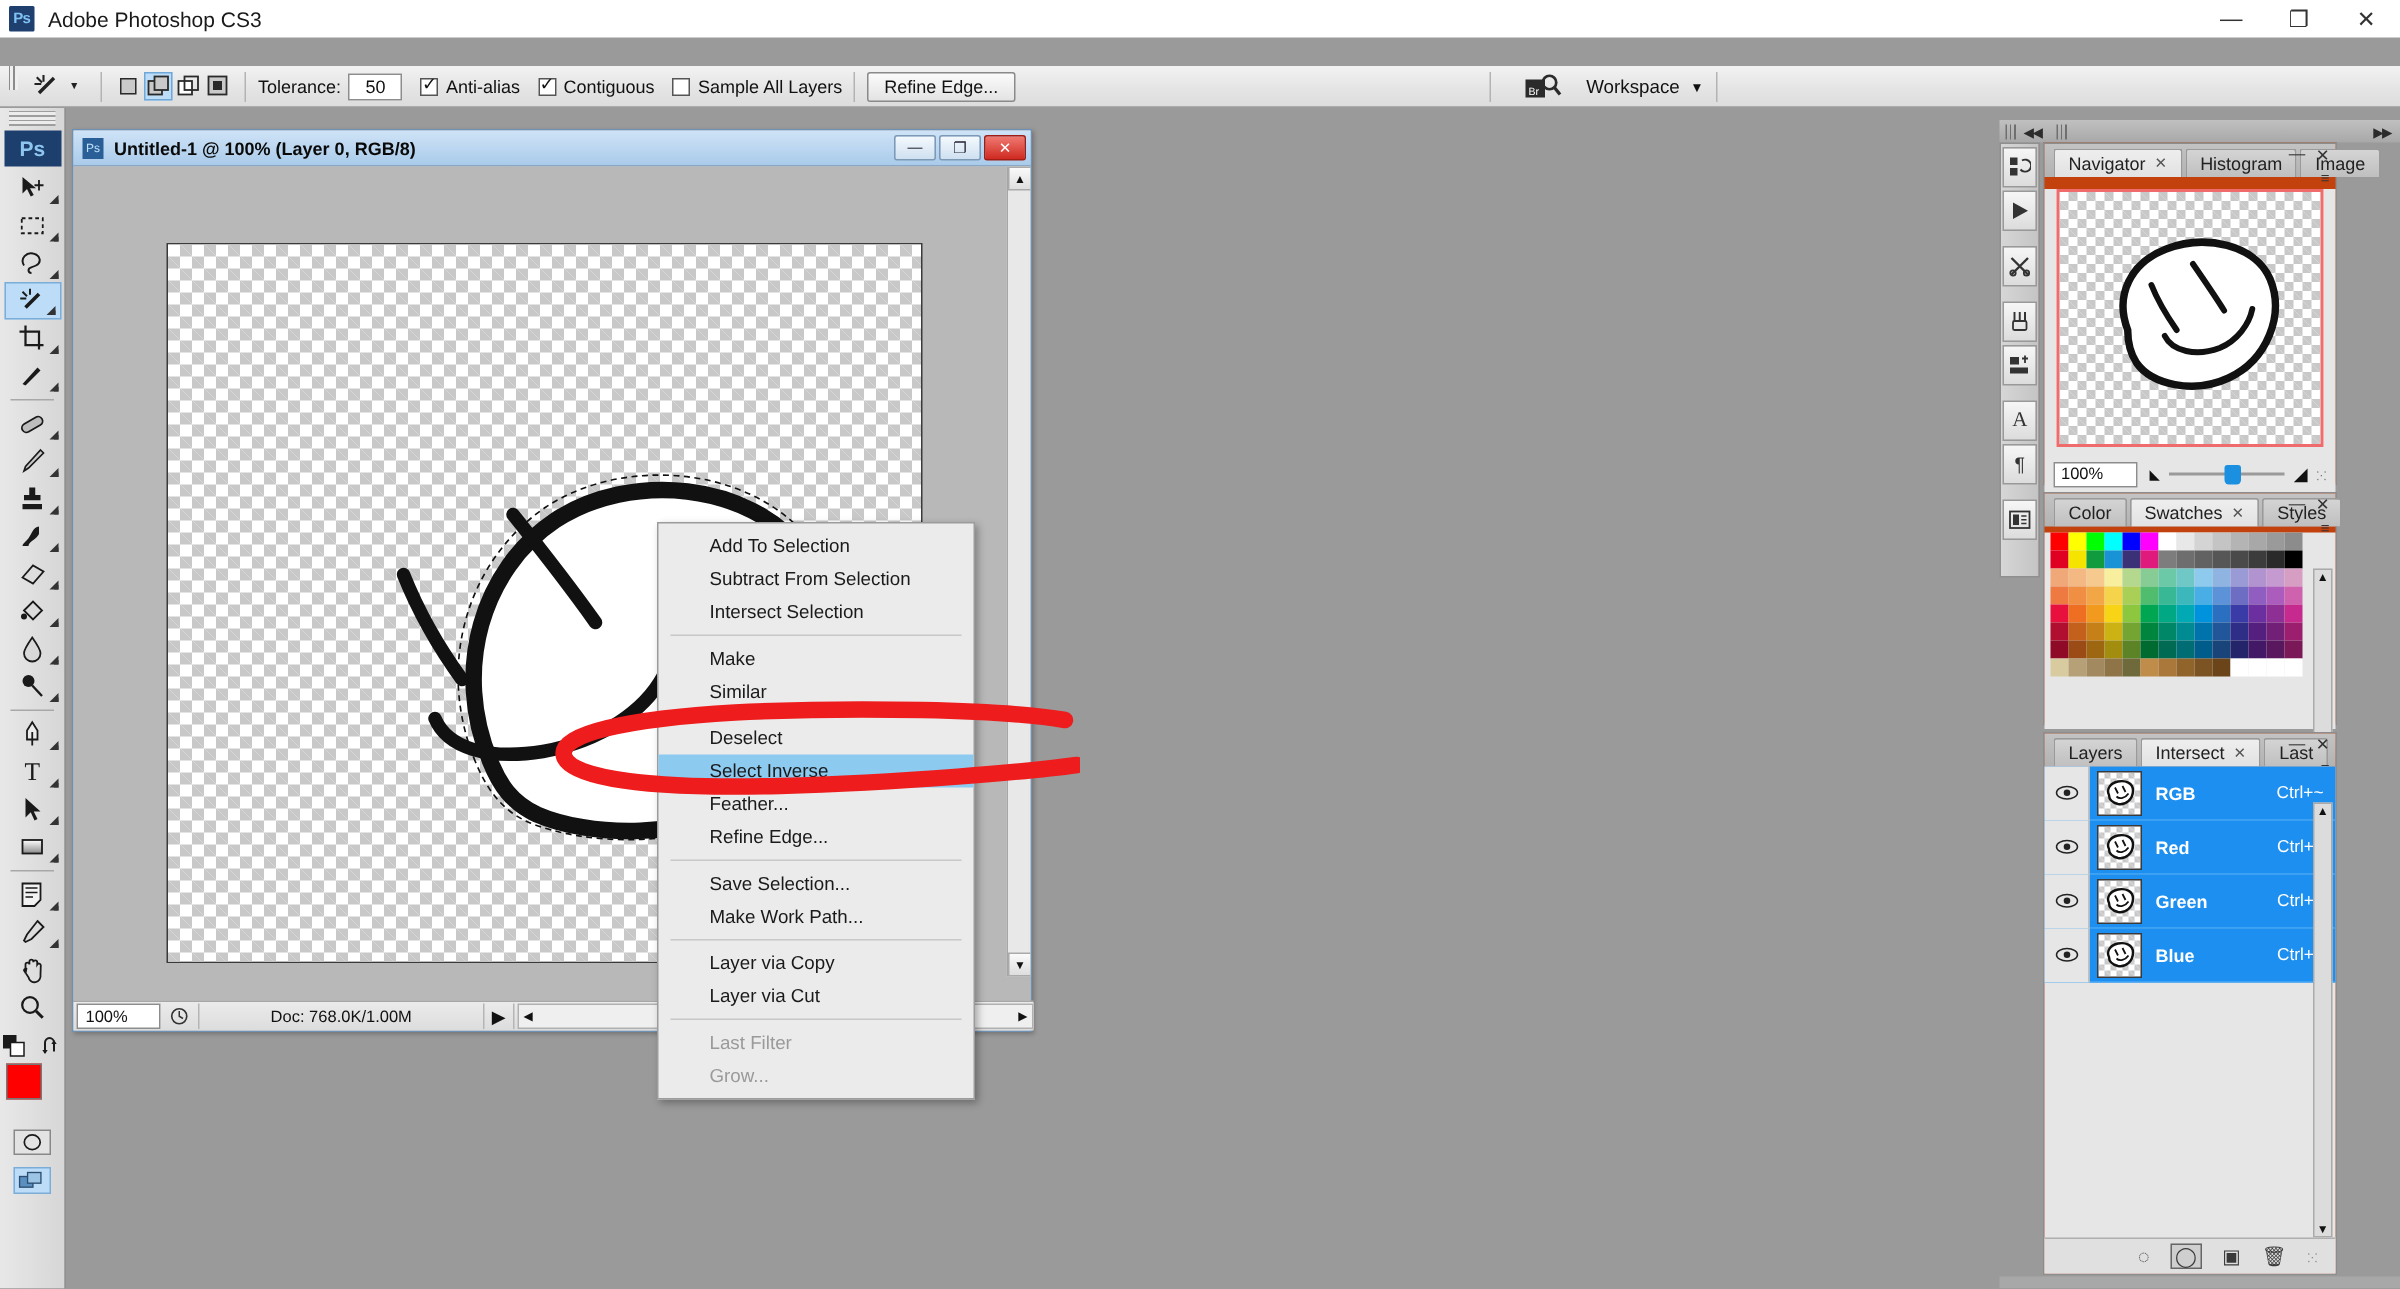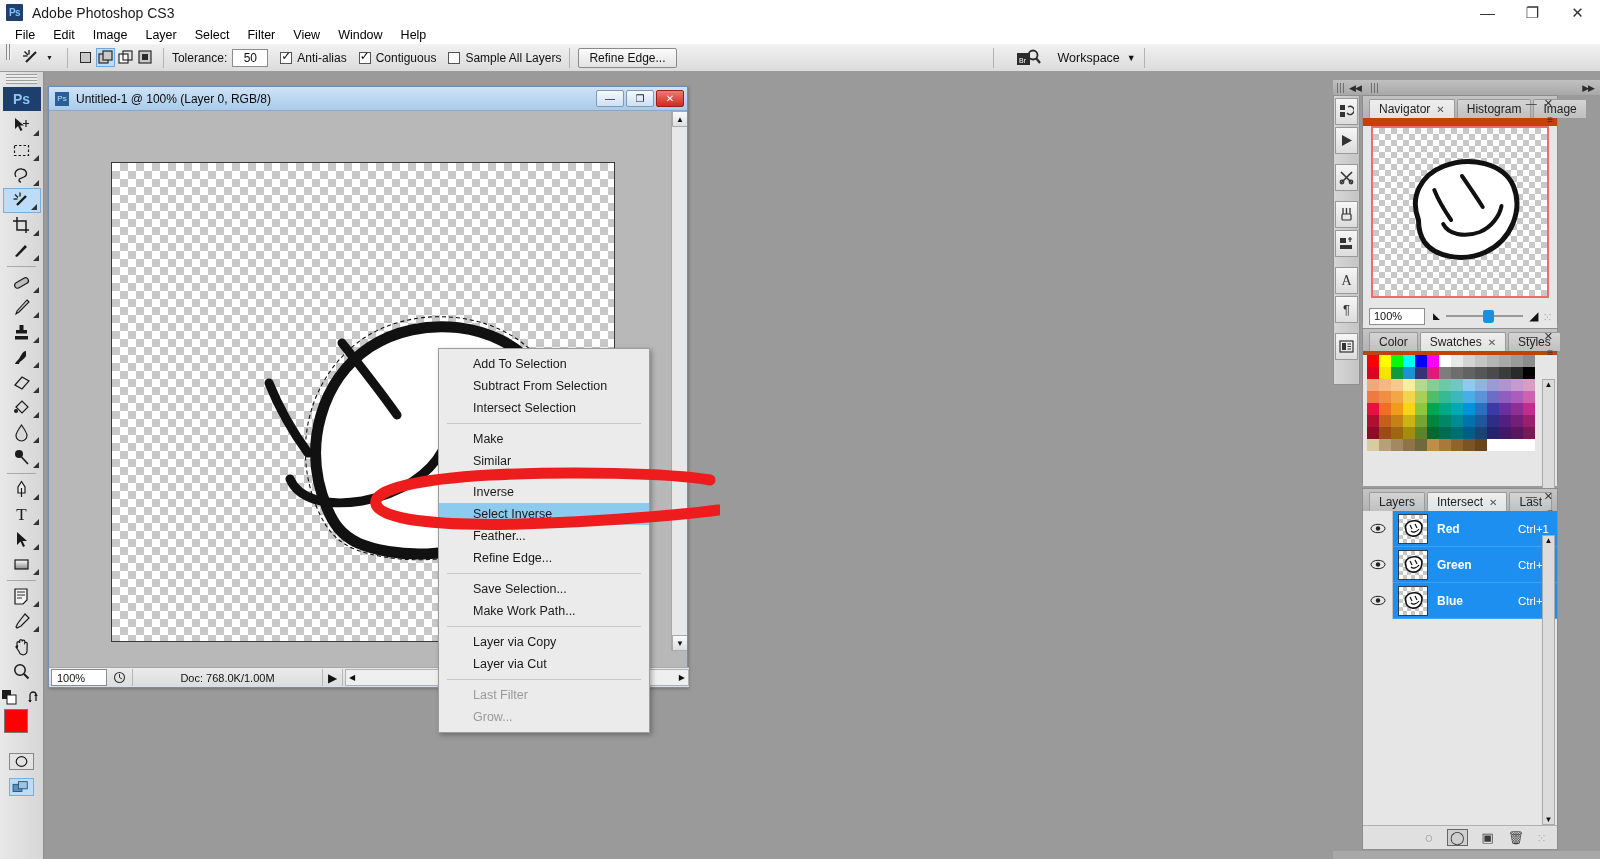--- a/index.html
+++ b/index.html
@@ -110,21 +110,21 @@
     border: 1px solid #6f90b5; background: #d4d0c8;
     box-shadow: 1px 1px 3px rgba(0,0,0,.25);
   }
   #doc-title {
     height: 24px; background: linear-gradient(to bottom,#cfe3f7,#a9cbea);
     display: flex; align-items: center; padding-left: 6px;
     border-bottom: 1px solid #8aa8c6;
   }
   #doc-ps { width: 14px;height:14px; background:#2a5e96; color:#bde0fb; font-size:8px;
             display:flex;align-items:center;justify-content:center; }
-  #doc-title-text { margin-left: 7px; font-size: 12px; color:#0a0a0a; }
+  #doc-title-text { margin-left: 7px; font-size: 12px; color:#0a0a0a;font-weight:bold; }
   #doc-btns { margin-left: auto; display: flex; gap: 2px; padding-right: 3px; }
   .dbtn { width: 28px; height: 17px; border:1px solid #7d99b5; border-radius:2px;
           background: linear-gradient(to bottom,#f4f9fd,#cfe0f0);
           display:flex; align-items:center; justify-content:center; font-size:10px; color:#223; }
   .dbtn.dclose { background: linear-gradient(to bottom,#ef7a72,#cf2a20); border-color:#a11c14; color:#fff; }
   #doc-body { position: relative; height: 556px; background: #b8b8b8; overflow: hidden; }
   #canvas-wrap {
     position: absolute; left: 62px; top: 51px; width: 504px; height: 480px;
     border: 1px solid #3a3a3a;
   }
@@ -243,31 +243,20 @@
   <div id="titlebar">
     <div id="ps-logo">Ps</div>
     <div id="app-title">Adobe Photoshop CS3</div>
     <div id="wincontrols">
       <div class="wc">—</div>
       <div class="wc">❐</div>
       <div class="wc close">✕</div>
     </div>
   </div>
 
-  <div id="menubar">
-    <div class="menu-item">File</div>
-    <div class="menu-item">Edit</div>
-    <div class="menu-item">Image</div>
-    <div class="menu-item">Layer</div>
-    <div class="menu-item">Select</div>
-    <div class="menu-item">Filter</div>
-    <div class="menu-item">View</div>
-    <div class="menu-item">Window</div>
-    <div class="menu-item">Help</div>
-  </div>
 
   <div id="optionsbar">
     <div id="ob-grip"></div>
     <div class="tool-preview">
       <svg width="20" height="20" viewBox="0 0 20 20">
         <line x1="5" y1="14" x2="15" y2="4" stroke="#222" stroke-width="2.2"></line>
         <line x1="3.5" y1="3.5" x2="7" y2="7" stroke="#222" stroke-width="1.4"></line>
         <line x1="2" y1="8" x2="6.5" y2="8" stroke="#222" stroke-width="1.4"></line>
         <line x1="8" y1="2" x2="8" y2="6.5" stroke="#222" stroke-width="1.4"></line>
       </svg>
@@ -574,21 +563,21 @@
   </div>
 
   <div id="ctxmenu">
     <div class="ctx-item">Add To Selection</div>
     <div class="ctx-item">Subtract From Selection</div>
     <div class="ctx-item">Intersect Selection</div>
     <div class="ctx-sep"></div>
     <div class="ctx-item">Make</div>
     <div class="ctx-item">Similar</div>
     <div class="ctx-sep"></div>
-    <div class="ctx-item">Inverse</div>
+    <div class="ctx-item">Deselect</div>
     <div class="ctx-item hl">Select Inverse</div>
     <div class="ctx-item">Feather...</div>
     <div class="ctx-item">Refine Edge...</div>
     <div class="ctx-sep"></div>
     <div class="ctx-item">Save Selection...</div>
     <div class="ctx-item">Make Work Path...</div>
     <div class="ctx-sep"></div>
     <div class="ctx-item">Layer via Copy</div>
     <div class="ctx-item">Layer via Cut</div>
     <div class="ctx-sep"></div>
@@ -843,20 +832,36 @@
       </div>
       <div class="ptab">Last</div>
       <div class="panel-minmax">
         <span>—</span>
         <span>✕</span>
       </div>
       <div class="panel-menu">≡</div>
     </div>
     <div class="panel-body" style="height:338px;position:relative">
 
+      <div class="ch-row">
+        <div class="ch-eye">
+          <svg width="16" height="11" viewBox="0 0 16 11">
+              <ellipse cx="8" cy="5.5" rx="7" ry="4.2" fill="none" stroke="#222" stroke-width="1"></ellipse>
+              <circle cx="8" cy="5.5" r="2.2" fill="#222"></circle>
+            </svg>
+        </div>
+        <div class="ch-thumb">
+          <svg width="28" height="28" viewBox="0 0 28 28">
+              <path d="M7 15 C5 11, 8 7, 13 6 C18 5, 23 7, 23 12 C23 18, 18 22, 13 21 C9 20, 7 18, 7 15 Z" fill="#fff" stroke="#111" stroke-width="1.6"></path>
+              <path d="M11 10 L13 14 M16 9 L18 13 M12 16 C14 18, 18 17, 20 14" fill="none" stroke="#111" stroke-width="1.2"></path>
+            </svg>
+        </div>
+        <div class="ch-name">RGB</div>
+        <div class="ch-key">Ctrl+~</div>
+      </div>
 
       <div class="ch-row">
         <div class="ch-eye">
           <svg width="16" height="11" viewBox="0 0 16 11">
               <ellipse cx="8" cy="5.5" rx="7" ry="4.2" fill="none" stroke="#222" stroke-width="1"></ellipse>
               <circle cx="8" cy="5.5" r="2.2" fill="#222"></circle>
             </svg>
         </div>
         <div class="ch-thumb">
           <svg width="28" height="28" viewBox="0 0 28 28">

